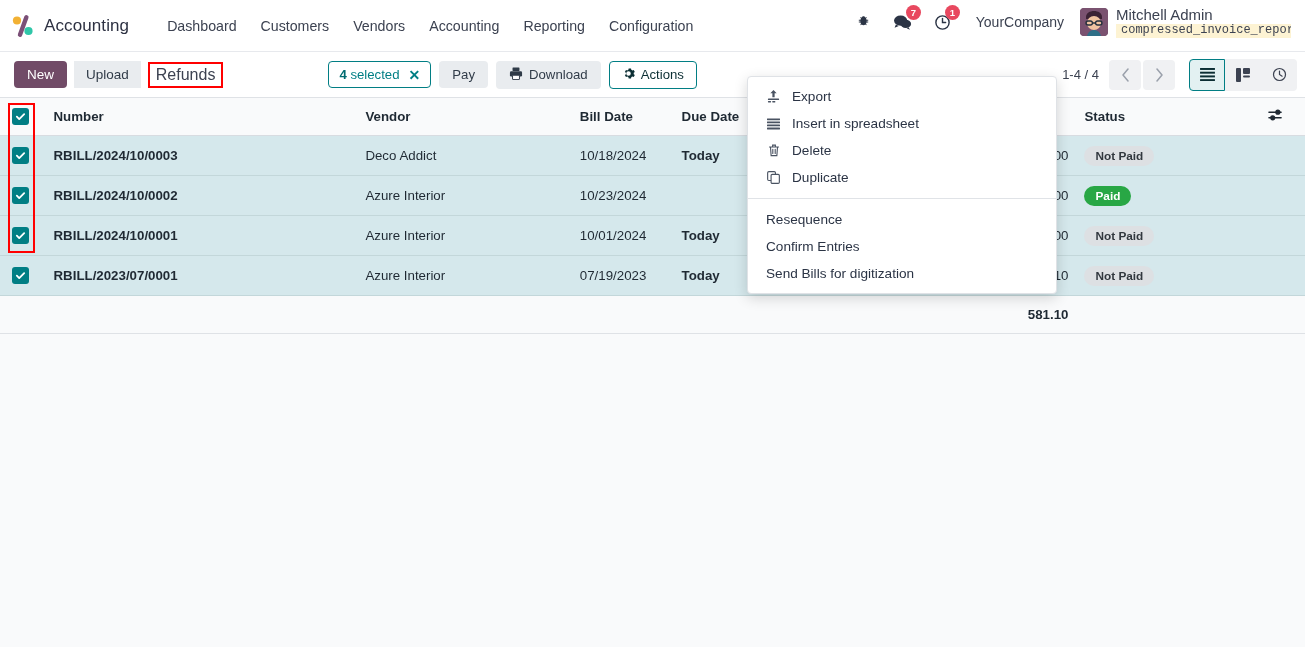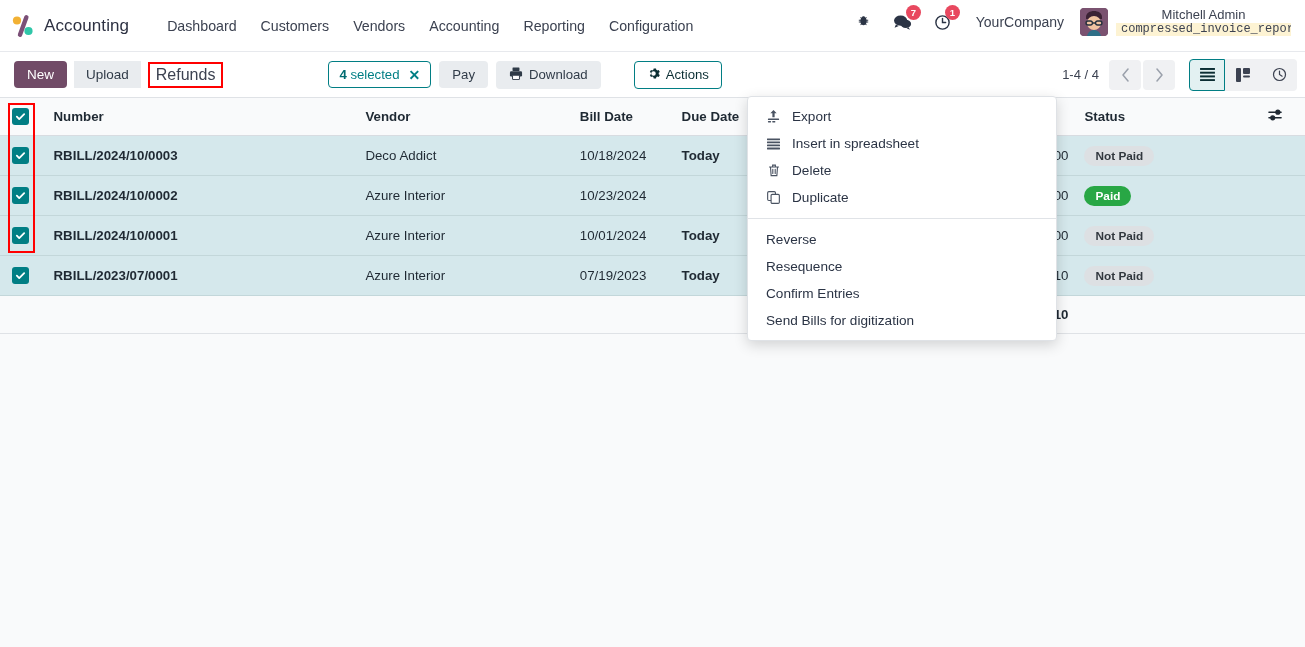--- a/index.html
+++ b/index.html
@@ -38,21 +38,21 @@
     border-radius: 9px; min-width: 15px; height: 15px; line-height: 15px;
     text-align: center; padding: 0 3px;
   }
   #company-name { font-size: 14px; color: #3c4251; padding: 0 14px; cursor: pointer; }
   #user-menu { display: flex; align-items: center; gap: 8px; padding: 0 6px 0 2px; cursor: pointer; }
   .avatar {
     width: 28px; height: 28px; border-radius: 4px; overflow: hidden; flex: 0 0 auto;
     background: #6d4b66; position: relative;
   }
   #user-texts { display: flex; flex-direction: column; line-height: 1.15; }
-  #user-name { font-size: 13px; color: #3c4251; text-align: center; }
+  #user-name { font-size: 15px; color: #3c4251; }
   #user-db {
     font-size: 12px; color: #3c4251; background: #fdf3d3;
     font-family: "Liberation Mono", monospace; padding: 0 2px;
     max-width: 175px; overflow: hidden; white-space: nowrap; text-overflow: ellipsis;
     display: flex; align-items: center; gap: 3px;
   }
 
   
   #control-panel {
     height: 46px; background: #ffffff; display: flex; align-items: center;
@@ -82,21 +82,21 @@
   #selection-pill b { font-weight: 700; color: #016b70; }
   .x-close { font-size: 14px; font-weight: 700; line-height: 1; }
   .plain-btn {
     background: #e9ecef; border: none; border-radius: 4px; color: #303b48;
     font-size: 13.2px; padding: 6px 13px; cursor: pointer; font-family: inherit;
     display: flex; align-items: center; gap: 6px;
   }
   #actions-btn {
     background: #fff; border: 1px solid #017e84; border-radius: 4px; color: #0b2e33;
     font-size: 13.2px; padding: 5px 12px; cursor: pointer; font-family: inherit;
-    display: flex; gap: 6px; font-weight: 500; margin-left: 25px;
+    display: flex; gap: 6px; font-weight: 500;
   }
 
   #cp-right { position: absolute; right: 8px; display: flex; align-items: center; gap: 6px; }
   #pager { font-size: 13px; color: #3c4251; display: flex; align-items: center; gap: 2px; }
   #pager-value { padding: 0 8px; }
   .pager-arrow {
     background: #f0f1f3; border: none; width: 32px; height: 30px; border-radius: 4px;
     color: #9aa0ab; cursor: pointer; display: flex; align-items: center; justify-content: center;
   }
   #view-switcher { display: flex; margin-left: 8px; }
@@ -145,21 +145,21 @@
   #optional-col-btn { width: 34px; text-align: center; padding: 0 !important; cursor: pointer; }
 
   
   #chk-annot {
     position: absolute; left: 8px; top: 5px; width: 27px; height: 150px;
     border: 2.5px solid #ff0000; pointer-events: none; z-index: 5;
   }
 
   
   #actions-dropdown {
-    position: absolute; left: 747px; top: 96px; width: 310px;
+    position: absolute; left: 747px; top: 76px; width: 310px;
     background: #ffffff; border: 1px solid #dfe2e6; border-radius: 4px;
     box-shadow: 0 4px 14px rgba(0,0,0,.16); z-index: 40; padding: 6px 0;
   }
   .dd-item {
     display: flex; align-items: center; gap: 11px; font-size: 13.6px;
     color: #2b3445; padding: 5px 18px; cursor: pointer; height: 27px;
   }
   .dd-item .dd-ico { width: 15px; display: flex; justify-content: center; color: #4a5362; flex: 0 0 auto; }
   .dd-sep { height: 1px; background: #e0e3e7; margin: 7px 0; }
   .dd-item.highlight { background: #e9ecef; outline: 2.5px solid #ff0000; outline-offset: -1px; position: relative; z-index: 2; }
@@ -458,23 +458,20 @@
       <span class="dd-ico">
         <svg width="13" height="13" viewBox="0 0 14 14" fill="none" stroke="currentColor" stroke-width="1.2">
           <rect x="0.7" y="0.7" width="8.4" height="9.6" rx="1.3"></rect>
           <rect x="4.4" y="3.6" width="8.9" height="9.7" rx="1.3" fill="#fff"></rect>
         </svg>
       </span>
       <span>Duplicate</span>
     </div>
     <div class="dd-sep"></div>
     <div class="dd-item">
-      <span>Reverse</span>
-    </div>
-    <div class="dd-item">
       <span>Resequence</span>
     </div>
     <div class="dd-item">
       <span>Confirm Entries</span>
     </div>
     <div class="dd-item">
       <span>Send Bills for digitization</span>
     </div>
   </div>
 

